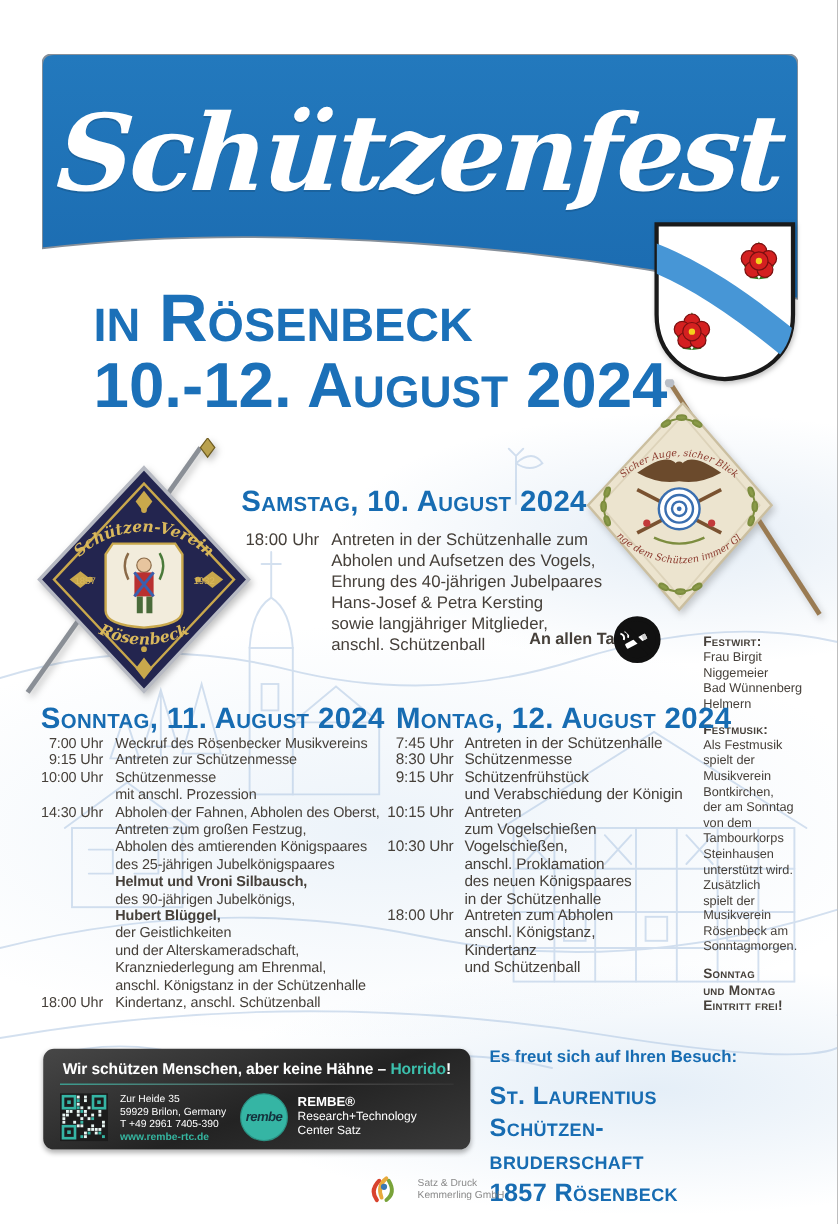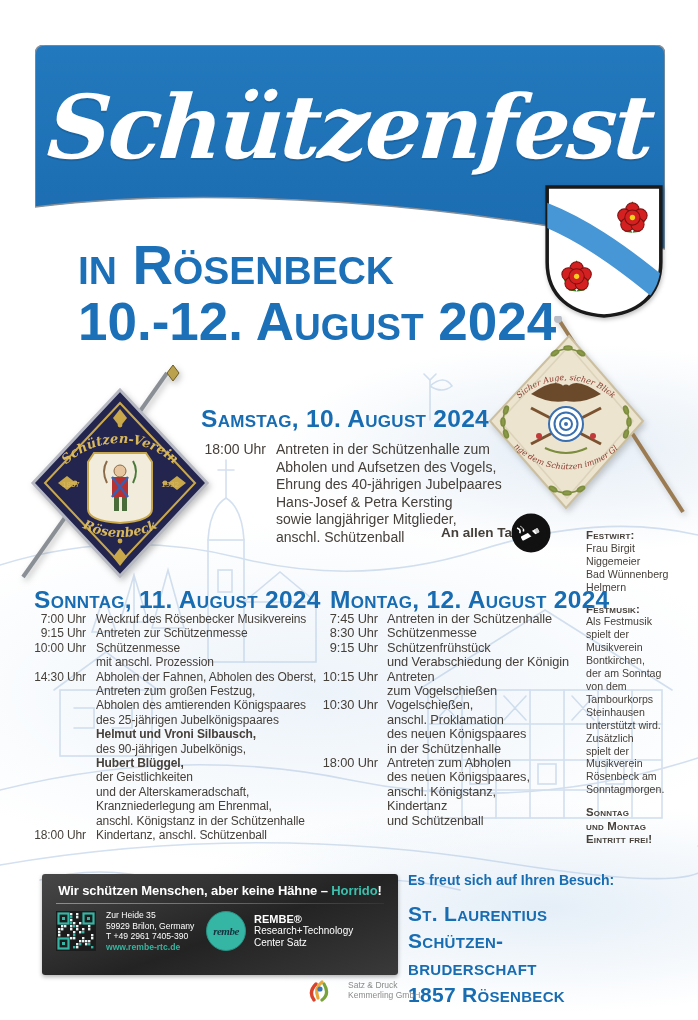--- a/index.html
+++ b/index.html
@@ -62,38 +62,38 @@
   .alldays{position:absolute; left:441px; top:525px; font-size:13.5px; font-weight:600;}
   .nosmoke{position:absolute; left:511px; top:513px; width:40px; height:40px;}
 
   .side-col{position:absolute; left:586px; top:529px; width:108px; font-size:10.6px; line-height:12.9px;}
   .side-heading{font-weight:bold; font-variant:small-caps; font-size:11.4px; letter-spacing:.2px;}
   .side-gap{height:9px;}
   .free-entry{font-weight:bold; font-variant:small-caps; font-size:11.4px; line-height:13.5px; letter-spacing:.2px; margin-top:10px;}
 
   
   .sponsor{
-    position:absolute; left:42px; top:874px; width:356px; height:101px;
+    position:absolute; left:36px; top:874px; width:356px; height:84px;
     background:linear-gradient(160deg,#474747,#232323 55%,#3a3a3a);
-    border-radius:3px; color:#fff; box-shadow:0 2px 4px rgba(0,0,0,.3);
+    border-radius:9px; color:#fff; box-shadow:0 2px 4px rgba(0,0,0,.3);
   }
   .sponsor-headline{
     text-align:center; font-size:13px; font-weight:bold; padding-top:9px; white-space:nowrap; letter-spacing:-.1px;
   }
   .sponsor-headline .accent{color:#3cc0ad;}
   .sponsor-divider{height:1px; margin:5px 14px 4px 14px;
     background:linear-gradient(90deg, rgba(60,192,173,.9), rgba(255,255,255,.25) 60%, rgba(255,255,255,.05));}
   .sponsor-row{display:flex; align-items:center; padding:2px 0 0 14px;}
   .qr{width:40px; height:40px; flex:0 0 auto;}
   .addr{margin-left:10px; font-size:8.6px; line-height:10.6px; width:96px; flex:0 0 auto;}
   .addr .web{color:#35b5a0; font-weight:bold;}
   .rembe-logo{flex:0 0 auto; width:38px; height:38px; border-radius:50%; background:#35b5a4;
     display:flex; align-items:center; justify-content:center; margin-left:4px;
     color:#15333e; font-weight:bold; font-style:italic; font-size:11px; letter-spacing:-.5px;
-    border:1px solid #2b9183;font-family:Liberation Serif, serif;}
+    border:1px solid #2b9183;}
   .rembe-txt{margin-left:8px; font-size:10px; line-height:11.5px;}
   .rembe-txt .nm{font-weight:bold; font-size:11px;}
 
   .invite{position:absolute; left:408px; top:872px; color:#176cb2;}
   .invite-intro{font-size:14px; font-weight:bold; margin-bottom:12px;}
   .invite-lines{font-size:21px; line-height:27px; font-weight:bold; font-variant:small-caps; letter-spacing:.3px;}
 
   .printer{position:absolute; left:306px; top:976px; display:flex; align-items:center;}
   .printer svg{width:26px; height:28px;}
   .printer-txt{margin-left:16px; font-size:8.5px; line-height:10px; color:#8a8a8a;}
@@ -426,21 +426,20 @@
           <div>Vogelschießen,</div>
           <div>anschl. Proklamation</div>
           <div>des neuen Königspaares</div>
           <div>in der Schützenhalle</div>
         </div>
       </div>
       <div class="sched-row">
         <div class="sched-time">18:00 Uhr</div>
         <div class="sched-desc">
           <div>Antreten zum Abholen</div>
-          <div>des neuen Königspaares,</div>
           <div>anschl. Königstanz,</div>
           <div>Kindertanz</div>
           <div>und Schützenball</div>
         </div>
       </div>
     </div>
 
   <div class="sponsor">
     <div class="sponsor-headline">
       <span>Wir schützen Menschen, aber keine Hähne – </span><span class="accent">Horrido</span><span>!</span>

